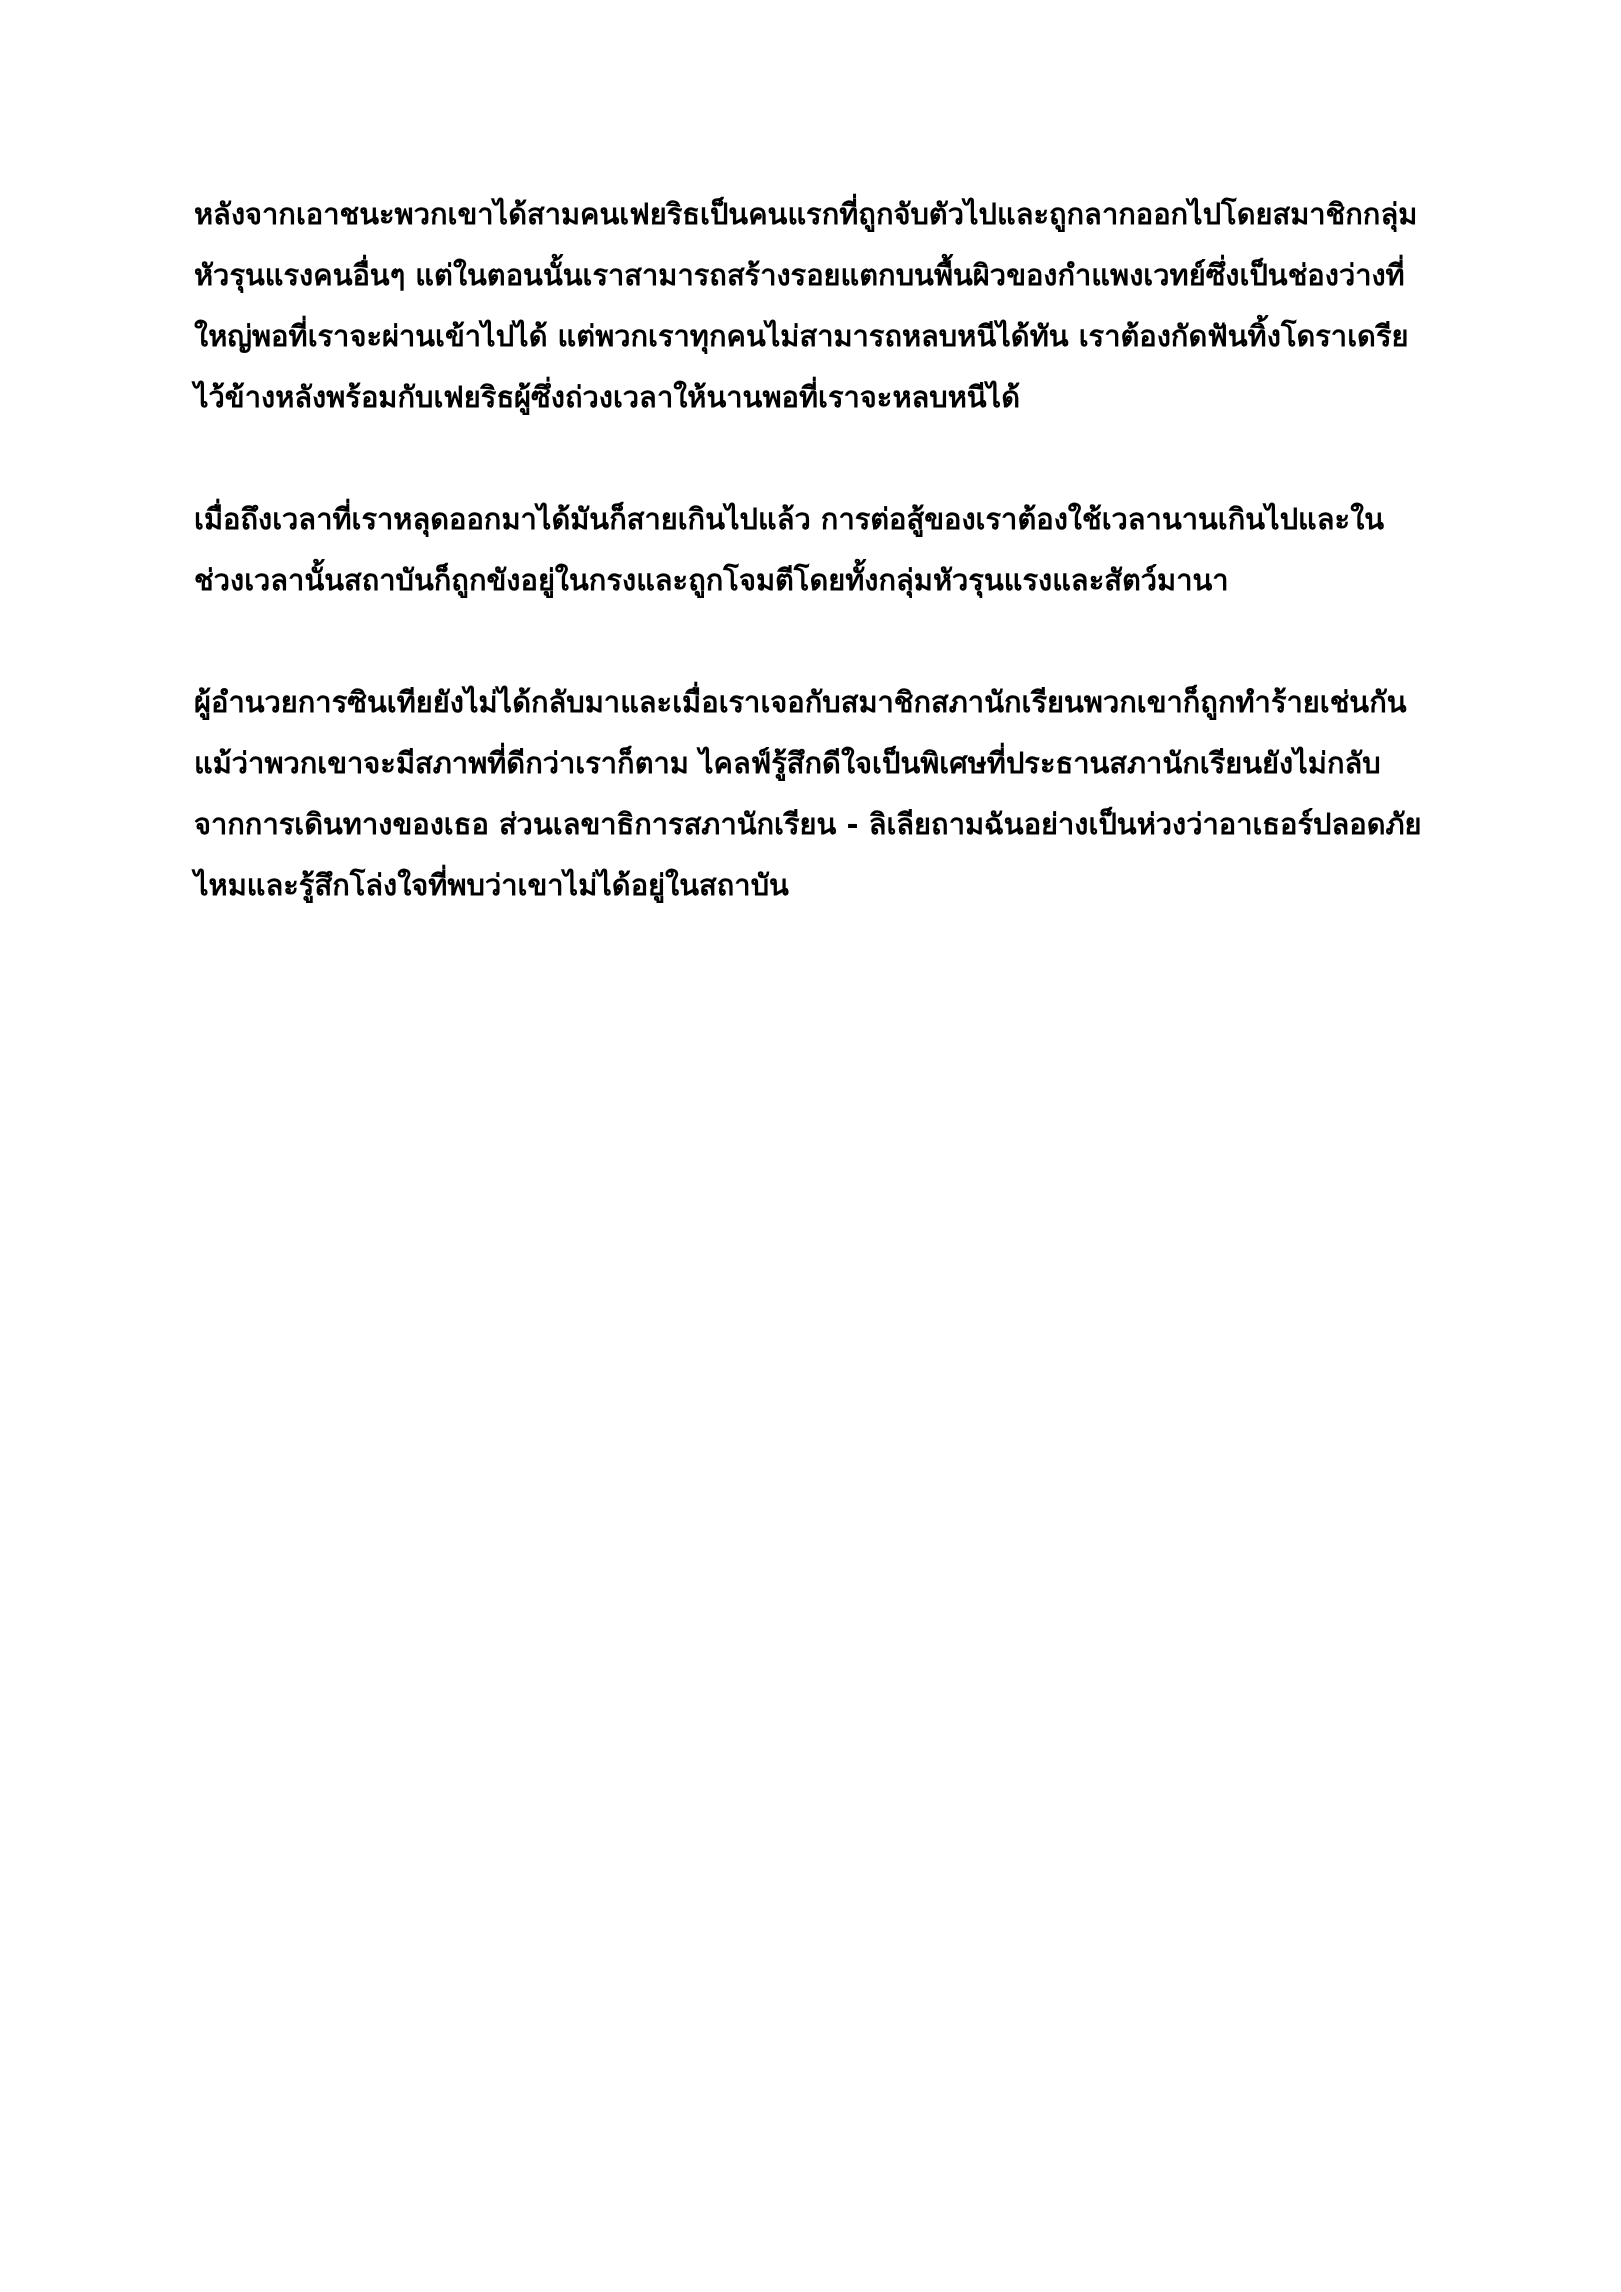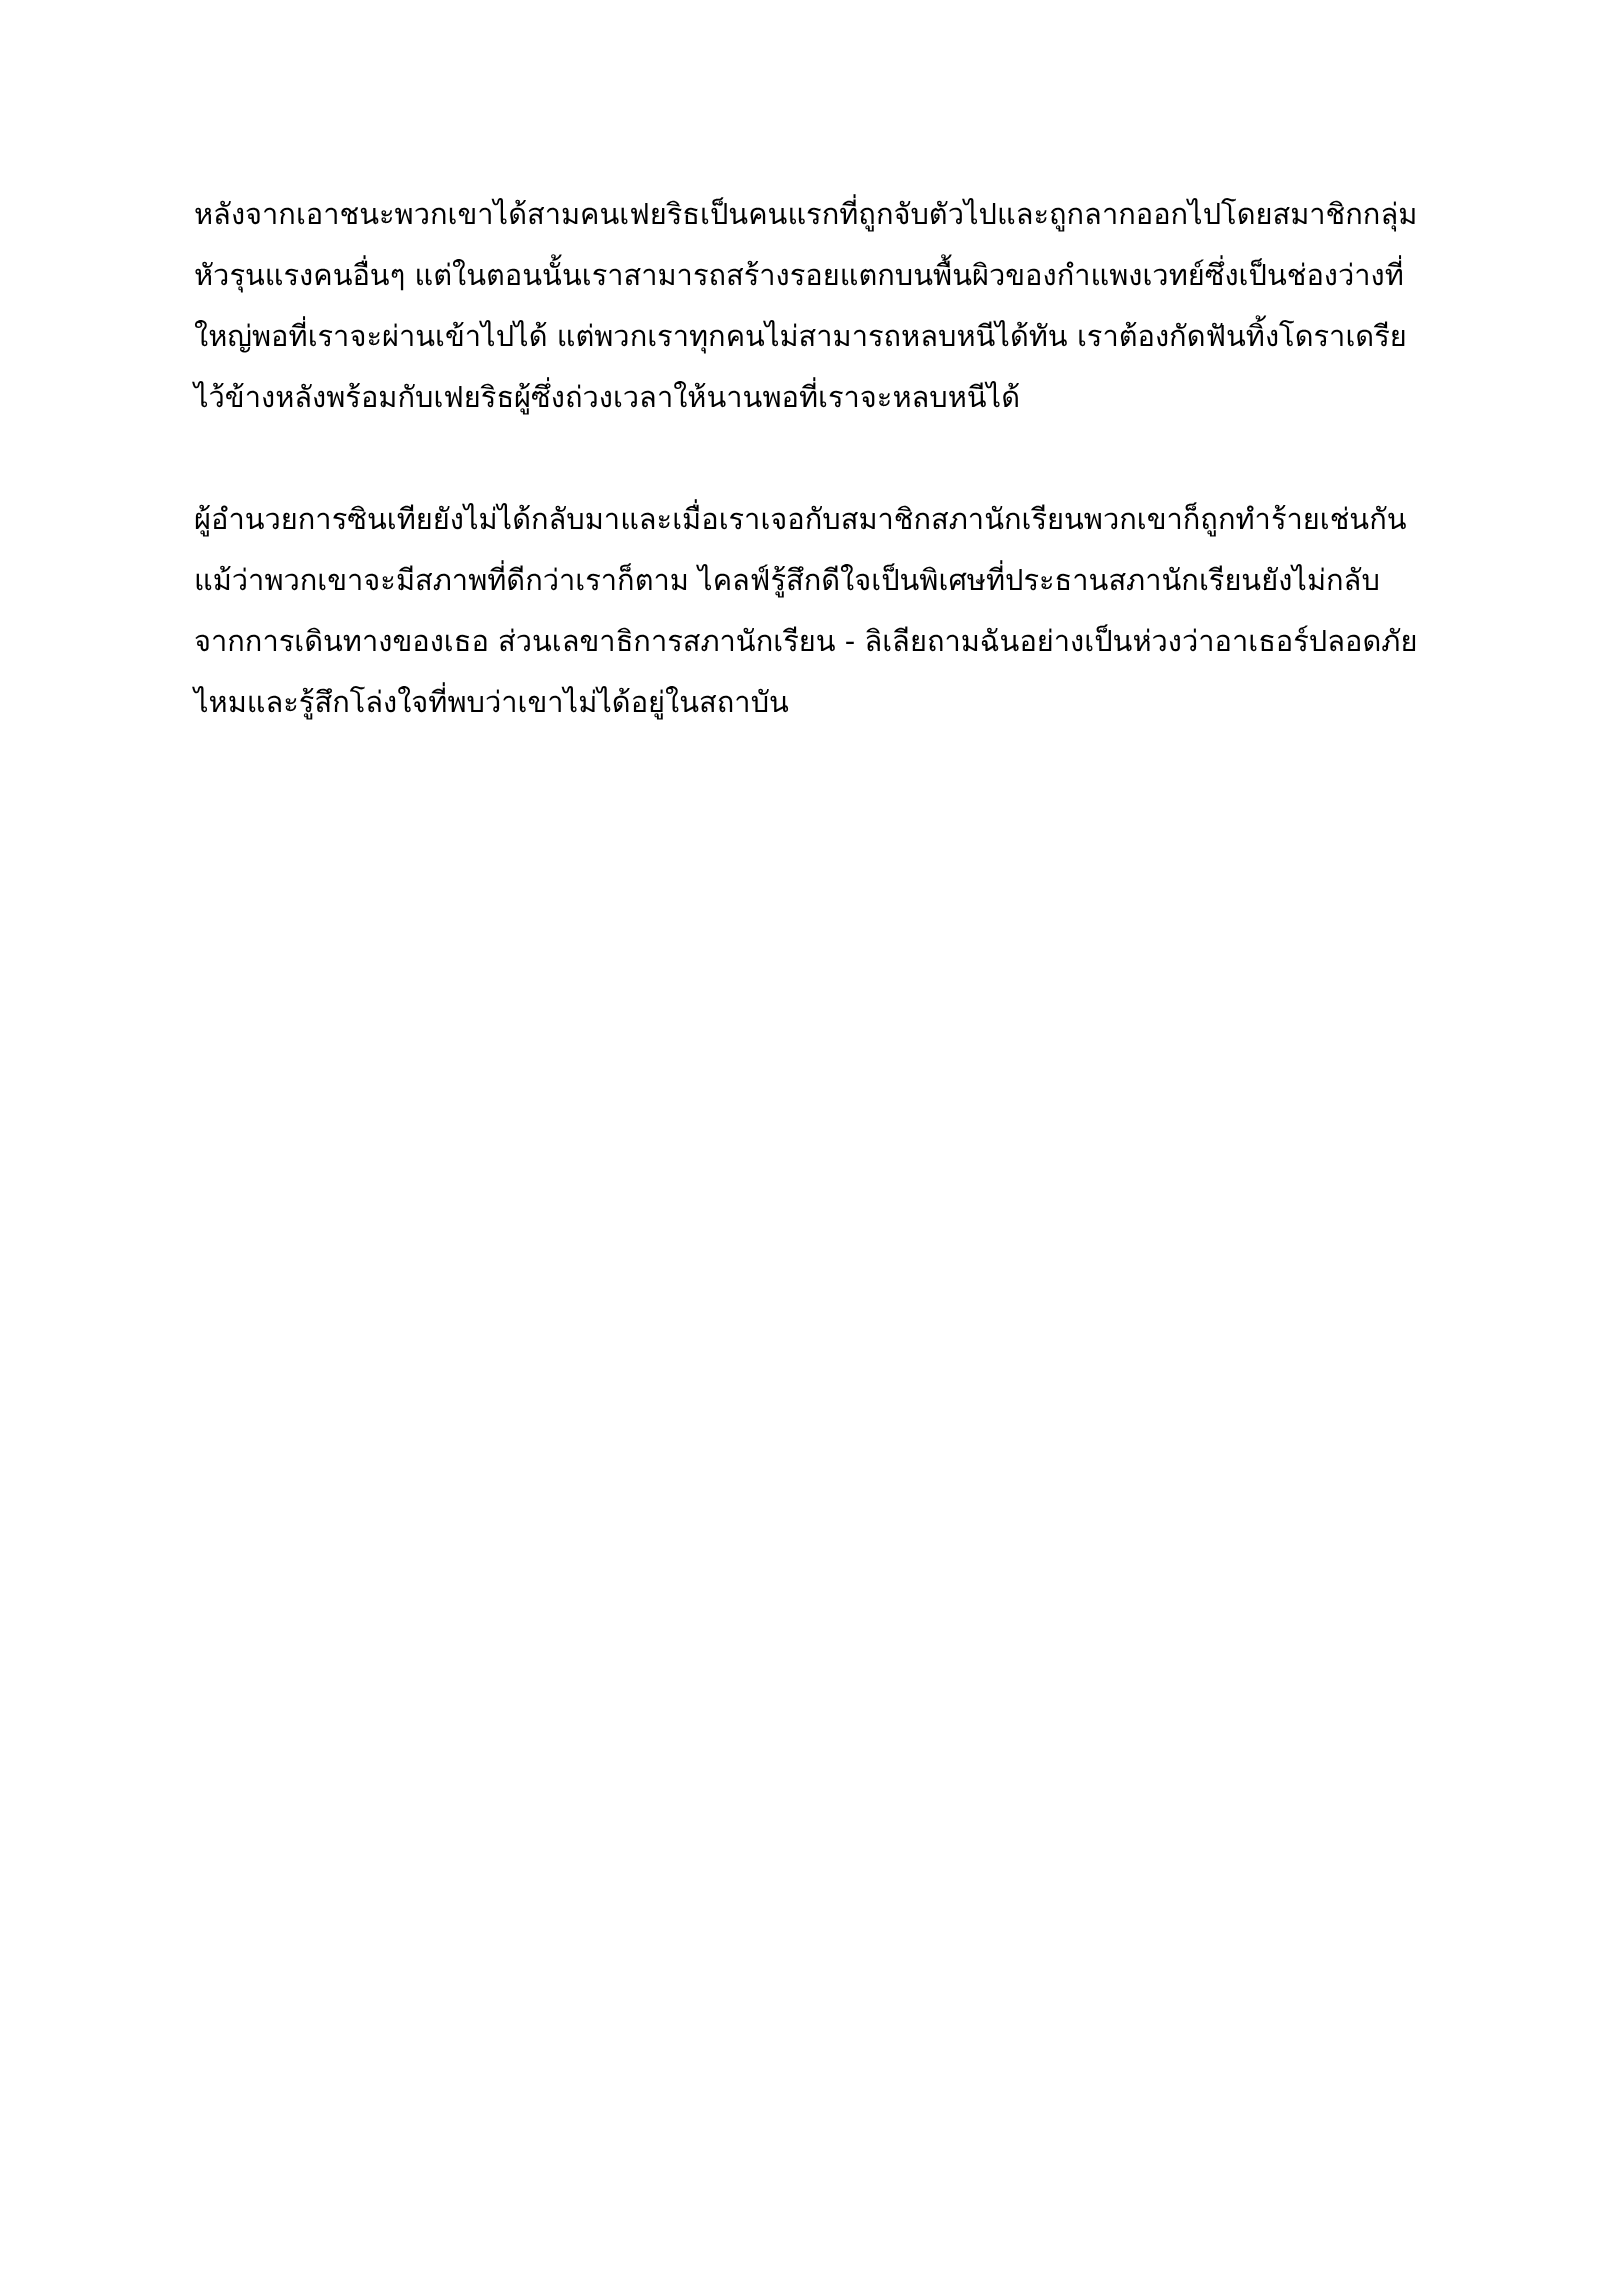--- a/index.html
+++ b/index.html
@@ -17,35 +17,37 @@
     height: 2293px;
     background: #ffffff;
     box-sizing: border-box;
     overflow: hidden;
   }
   .content {
     position: absolute;
     left: 194px;
     top: 184px;
     width: 1233px;
+    font-weight: bold;
   }
   .para {
     font-size: 29px;
     line-height: 61px;
     color: #000000;
     text-align: left;
     margin: 0 0 61px 0;
     word-break: break-word;
   }
   .para:last-child {
     margin-bottom: 0;
   }
 </style>
 </head>
 <body>
 
 <div class="page">
   <div class="content">
     <p class="para">หลังจากเอาชนะพวกเขาได้สามคนเฟยริธเป็นคนแรกที่ถูกจับตัวไปและถูกลากออกไปโดยสมาชิกกลุ่มหัวรุนแรงคนอื่นๆ แต่ในตอนนั้นเราสามารถสร้างรอยแตกบนพื้นผิวของกำแพงเวทย์ซึ่งเป็นช่องว่างที่ใหญ่พอที่เราจะผ่านเข้าไปได้ แต่พวกเราทุกคนไม่สามารถหลบหนีได้ทัน เราต้องกัดฟันทิ้งโดราเดรียไว้ข้างหลังพร้อมกับเฟยริธผู้ซึ่งถ่วงเวลาให้นานพอที่เราจะหลบหนีได้</p>
+    <p class="para">เมื่อถึงเวลาที่เราหลุดออกมาได้มันก็สายเกินไปแล้ว การต่อสู้ของเราต้องใช้เวลานานเกินไปและในช่วงเวลานั้นสถาบันก็ถูกขังอยู่ในกรงและถูกโจมตีโดยทั้งกลุ่มหัวรุนแรงและสัตว์มานา</p>
     <p class="para">ผู้อำนวยการซินเทียยังไม่ได้กลับมาและเมื่อเราเจอกับสมาชิกสภานักเรียนพวกเขาก็ถูกทำร้ายเช่นกันแม้ว่าพวกเขาจะมีสภาพที่ดีกว่าเราก็ตาม ไคลฟ์รู้สึกดีใจเป็นพิเศษที่ประธานสภานักเรียนยังไม่กลับจากการเดินทางของเธอ ส่วนเลขาธิการสภานักเรียน - ลิเลียถามฉันอย่างเป็นห่วงว่าอาเธอร์ปลอดภัยไหมและรู้สึกโล่งใจที่พบว่าเขาไม่ได้อยู่ในสถาบัน</p>
   </div>
 </div>
 
 
 </body></html>

